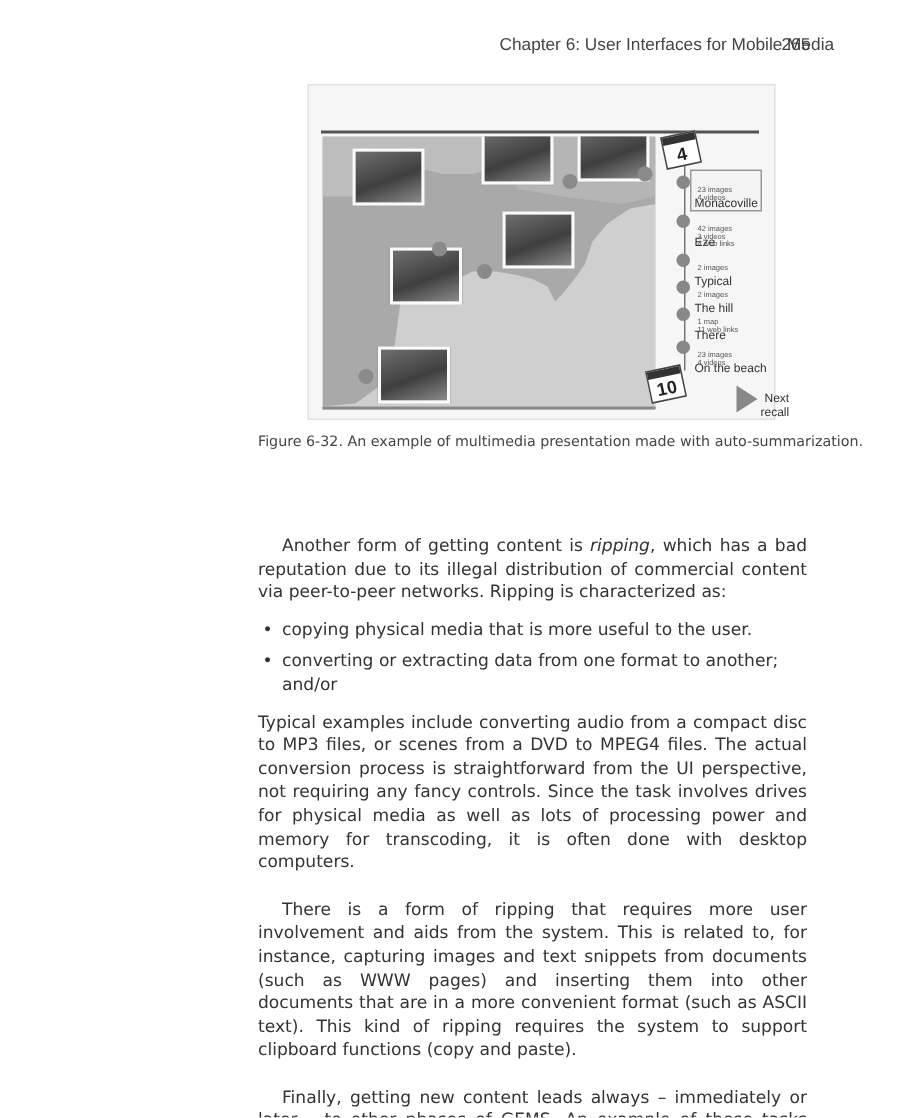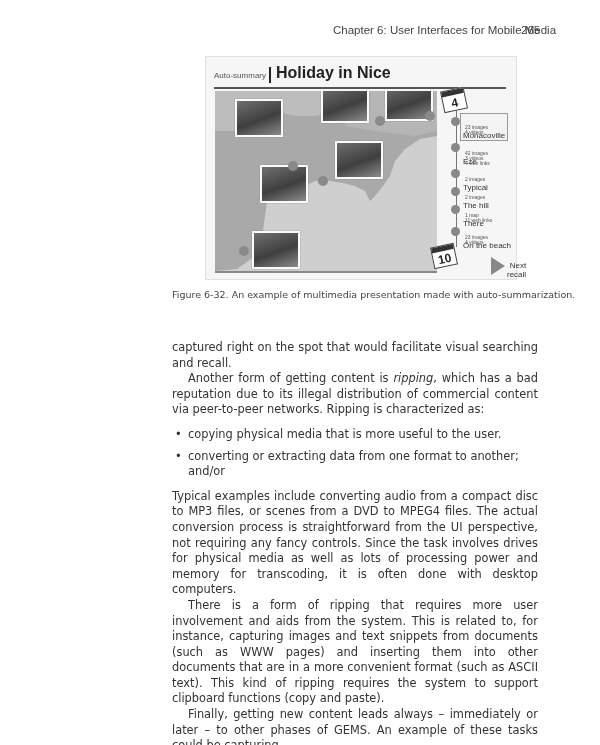--- a/index.html
+++ b/index.html
@@ -60,40 +60,35 @@
     position: absolute; left: 172px; top: 289px; font-size: 9.5px; color: #444;
     font-family: "DejaVu Sans", sans-serif;
   }
 
   .body-text {
     position: absolute; left: 172px; top: 340px; width: 366px;
     font-family: "DejaVu Sans", sans-serif; font-size: 11.4px; line-height: 15.6px; color: #333;
     text-align: justify;
   }
   .body-text p { margin: 0; }
-  .body-text p.indent { text-indent: 16px; }
+  .body-text p.indent { text-indent: 16px; margin-top: 16px; }
   .body-text ul { margin: 9px 0 9px 0; padding: 0; list-style: none; }
   .body-text li { position: relative; padding-left: 16px; margin-bottom: 6px; text-align: left; }
   .body-text li::before { content: "•"; position: absolute; left: 3px; top: 0; }
   em { font-style: italic; }
 </style>
 </head>
 <body>
 
 <div class="running-head">
   <span class="chap">Chapter 6: User Interfaces for Mobile Media</span>
   <span class="pnum">265</span>
 </div>
 
 <div class="figure">
-  <div class="fig-header">
-    <span class="small">Auto-summary</span>
-    <span class="bar"></span>
-    <span class="title">Holiday in Nice</span>
-  </div>
   <div class="fig-rule"></div>
 
   <div class="map">
     <svg class="sea" viewBox="0 0 222 180" preserveAspectRatio="none">
       <rect x="0" y="0" width="222" height="180" fill="#cfcfcf"></rect>
       <path d="M0,0 L222,0 L222,45 L205,48 L190,58 L180,70 L175,85 L168,95 L160,105 L155,110 L150,100 L140,95 L128,92 L115,90 L100,90 L90,95 L75,88 L62,78 L55,85 L52,110 L48,140 L40,165 L22,178 L0,180 Z" fill="#a9a9a9"></path>
       <path d="M0,0 L120,0 L118,20 L100,25 L80,25 L60,20 L40,30 L20,40 L0,40 Z" fill="#bdbdbd"></path>
       <path d="M125,0 L222,0 L222,40 L200,45 L160,40 L130,35 Z" fill="#b5b5b5"></path>
     </svg>
     <div class="photo" style="left:20px; top:8px; width:44px; height:34px;"></div>
@@ -160,21 +155,20 @@
   </div>
   <div class="next-arrow"></div>
 </div>
 
 <div class="caption">
   <span>Figure 6-32.</span>
   <span>An example of multimedia presentation made with auto-summarization.</span>
 </div>
 
 <div class="body-text">
-  <p>captured right on the spot that would facilitate visual searching and recall.</p>
   <p class="indent"><span>Another form of getting content is </span><em>ripping</em><span>, which has a bad reputation due to its illegal distribution of commercial content via peer-to-peer networks. Ripping is characterized as:</span></p>
   <ul>
     <li>copying physical media that is more useful to the user.</li>
     <li>converting or extracting data from one format to another; and/or</li>
   </ul>
   <p>Typical examples include converting audio from a compact disc to MP3 files, or scenes from a DVD to MPEG4 files. The actual conversion process is straightforward from the UI perspective, not requiring any fancy controls. Since the task involves drives for physical media as well as lots of processing power and memory for transcoding, it is often done with desktop computers.</p>
   <p class="indent">There is a form of ripping that requires more user involvement and aids from the system. This is related to, for instance, capturing images and text snippets from documents (such as WWW pages) and inserting them into other documents that are in a more convenient format (such as ASCII text). This kind of ripping requires the system to support clipboard functions (copy and paste).</p>
   <p class="indent">Finally, getting new content leads always – immediately or later – to other phases of GEMS. An example of these tasks could be capturing</p>
 </div>
 

